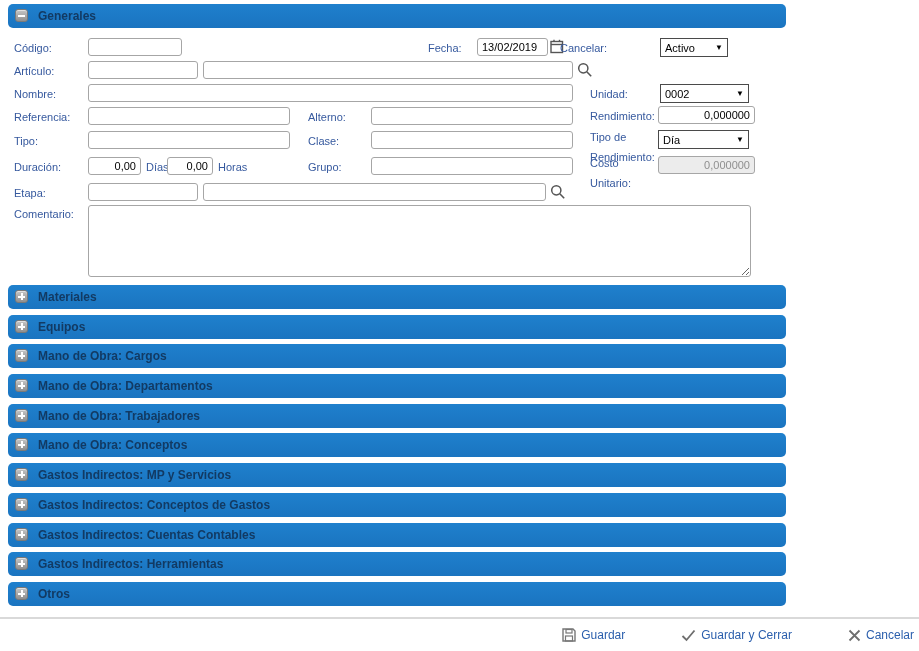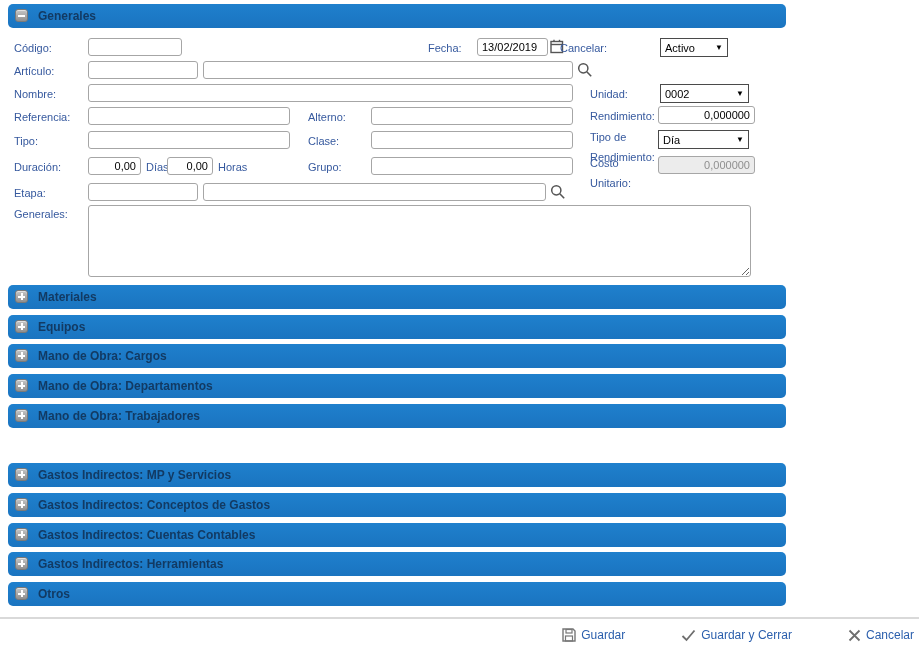--- a/index.html
+++ b/index.html
@@ -213,21 +213,21 @@
   <span class="lbl" style="left:14px; top:187px">Etapa:</span>
   <input class="textbox" style="left: 88px; top: 183px; width: 110px;" value="">
   <input class="textbox" style="left: 203px; top: 183px; width: 343px;" value="">
   <span class="icon-btn" style="left:550px; top:184px">
     <svg width="16" height="16" viewBox="0 0 16 16">
       <circle cx="6.3" cy="6.3" r="4.6" fill="none" stroke="#555" stroke-width="1.5"></circle>
       <line x1="9.8" y1="9.8" x2="14.2" y2="14.2" stroke="#555" stroke-width="1.6"></line>
     </svg>
   </span>
 
-  <span class="lbl" style="left:14px; top:208px">Generales:</span>
+  <span class="lbl" style="left:14px; top:208px">Comentario:</span>
   <textarea class="comment" style="left: 88px; top: 205px; width: 663px; height: 72px;"></textarea>
 
   <div class="bar" style="top:285px">
     <span class="toggle-icon">
         <span class="ti-h"></span>
         <span class="ti-v"></span>
       </span>
     <span class="bar-title">Materiales</span>
   </div>
   <div class="bar" style="top:315px">
@@ -250,20 +250,27 @@
         <span class="ti-v"></span>
       </span>
     <span class="bar-title">Mano de Obra: Departamentos</span>
   </div>
   <div class="bar" style="top:404px">
     <span class="toggle-icon">
         <span class="ti-h"></span>
         <span class="ti-v"></span>
       </span>
     <span class="bar-title">Mano de Obra: Trabajadores</span>
+  </div>
+  <div class="bar" style="top:433px">
+    <span class="toggle-icon">
+        <span class="ti-h"></span>
+        <span class="ti-v"></span>
+      </span>
+    <span class="bar-title">Mano de Obra: Conceptos</span>
   </div>
   <div class="bar" style="top:463px">
     <span class="toggle-icon">
         <span class="ti-h"></span>
         <span class="ti-v"></span>
       </span>
     <span class="bar-title">Gastos Indirectos: MP y Servicios</span>
   </div>
   <div class="bar" style="top:493px">
     <span class="toggle-icon">

